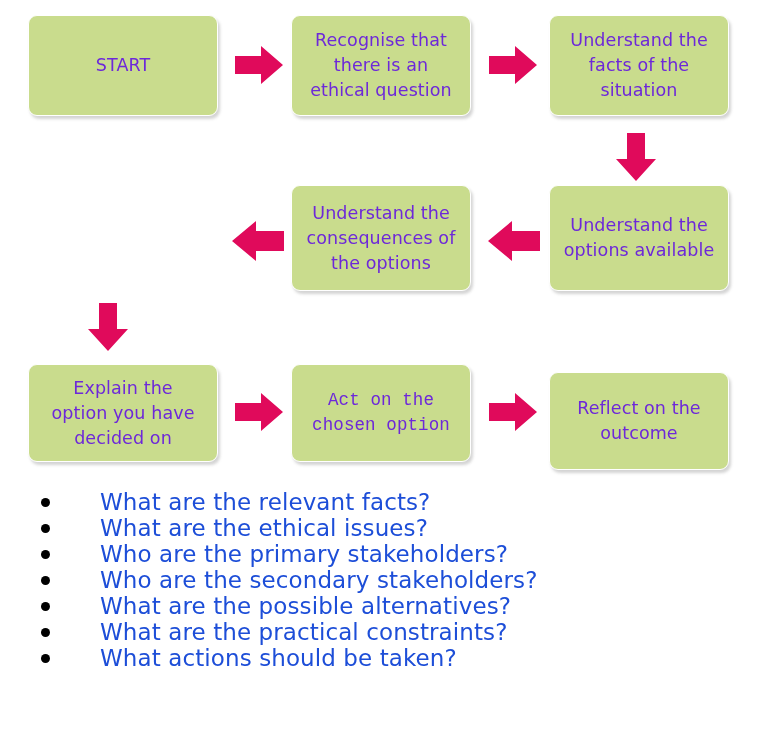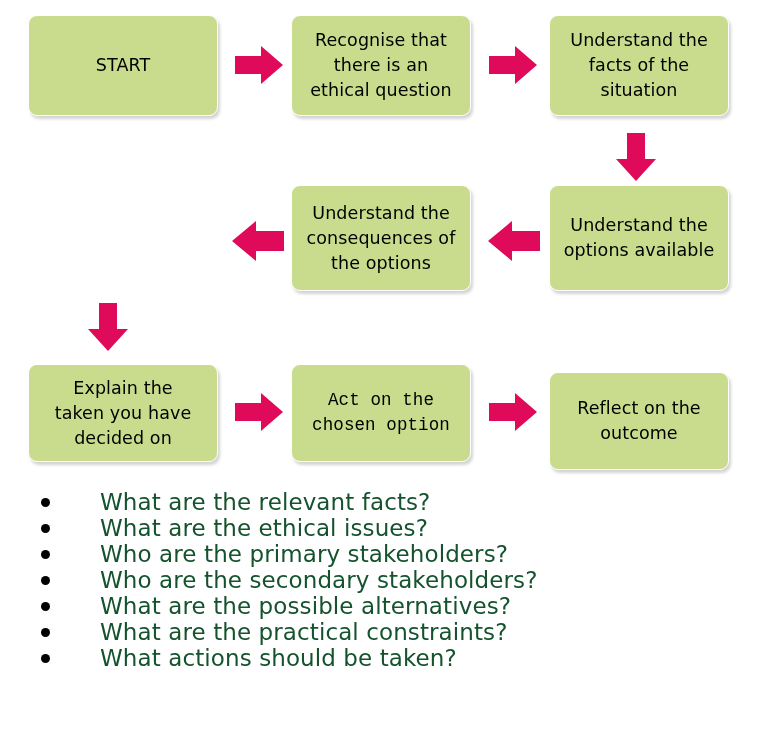--- a/index.html
+++ b/index.html
@@ -31,21 +31,21 @@
     display: flex;
     align-items: center;
     justify-content: center;
     text-align: center;
   }
   .flow-box .box-label {
     display: block;
     width: 100%;
     padding: 0 6px;
     box-sizing: border-box;
-    color: #000000;
+    color: #6d28d9;
     font-size: 17.5px;
     line-height: 25px;
     font-weight: 400;
     letter-spacing: 0.1px;
     white-space: pre-line;
   }
 
   
   .arrow {
     position: absolute;
@@ -60,21 +60,21 @@
     width: 766px;
     margin: 0;
     padding: 0;
     list-style: none;
   }
   #question-list li {
     position: relative;
     height: 26px;
     line-height: 26px;
     padding-left: 100px;
-    color: #14532d;
+    color: #1d4ed8;
     font-size: 23px;
     letter-spacing: 0.1px;
     white-space: nowrap;
   }
   #question-list li .bullet-dot {
     position: absolute;
     left: 41px;
     top: 9px;
     width: 9px;
     height: 9px;
@@ -146,21 +146,21 @@
   </div>
 
   <div class="arrow" style="left:88px; top:303px; width:40px; height:48px;">
     <svg width="40" height="48" viewBox="0 0 40 48" aria-hidden="true">
       <polygon points="11,0 29,0 29,26 40,26 20,48 0,26 11,26" fill="#e00a5b"></polygon>
     </svg>
   </div>
 
   <div class="flow-box" style="left:28px; top:364px; width:190px; height:98px;">
     <span class="box-label">Explain the
-taken you have
+option you have
 decided on</span>
   </div>
 
   <div class="arrow" style="left:235px; top:393px; width:48px; height:38px;">
     <svg width="48" height="38" viewBox="0 0 48 38" aria-hidden="true">
       <polygon points="0,10 26,10 26,0 48,19 26,38 26,28 0,28" fill="#e00a5b"></polygon>
     </svg>
   </div>
 
   <div class="flow-box" style="left:291px; top:364px; width:180px; height:98px;font-family:Liberation Mono, monospace;">

